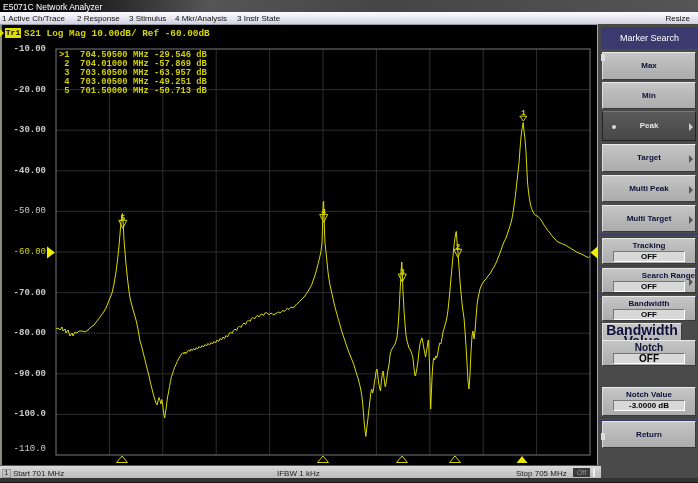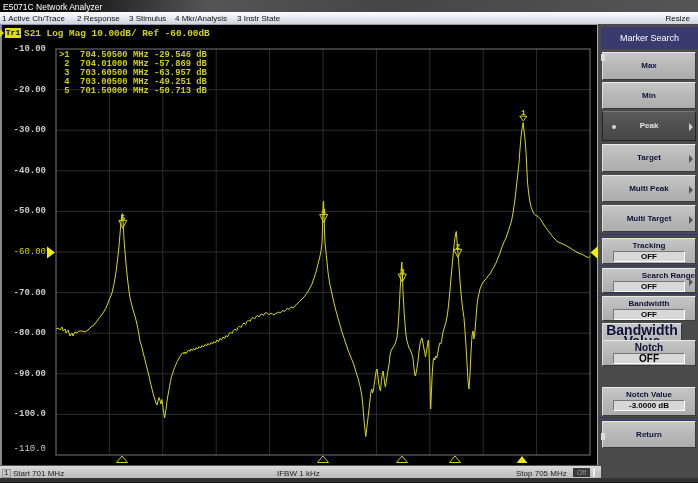--- a/index.html
+++ b/index.html
@@ -27,21 +27,21 @@
 
 <div class="abs" style="left:0px;top:28.5px;width:0;height:0;border-left:4.5px solid #dede00;border-top:4.5px solid transparent;border-bottom:4.5px solid transparent;"></div>
 <div class="abs mono" style="left:5px;top:28px;width:16px;height:10px;background:#dede00;color:#000;font-size:8px;font-weight:bold;text-align:center;line-height:10.5px;">Tr1</div>
 <div class="abs mono" style="left:24px;top:28px;font-size:9.4px;font-weight:bold;color:#d6d600;white-space:pre;">S21 Log Mag 10.00dB/ Ref -60.00dB</div>
 
 <div id="ylabels">
     <div class="abs mono" style="left:10px;top:44px;width:36px;text-align:right;font-size:9px;font-weight:bold;color:#c9c9c9;">-10.00</div>
     <div class="abs mono" style="left:10px;top:84.6px;width:36px;text-align:right;font-size:9px;font-weight:bold;color:#c9c9c9;">-20.00</div>
     <div class="abs mono" style="left:10px;top:125.19999999999999px;width:36px;text-align:right;font-size:9px;font-weight:bold;color:#c9c9c9;">-30.00</div>
     <div class="abs mono" style="left:10px;top:165.8px;width:36px;text-align:right;font-size:9px;font-weight:bold;color:#c9c9c9;">-40.00</div>
-    <div class="abs mono" style="left:10px;top:206.4px;width:36px;text-align:right;font-size:9px;font-weight:bold;color:#c9c9c9;">-50.00</div>
+    <div class="abs mono" style="left:10px;top:206.4px;width:36px;text-align:right;font-size:9px;font-weight:normal;color:#c9c9c9;">-50.00</div>
     <div class="abs mono" style="left:10px;top:247px;width:36px;text-align:right;font-size:9px;font-weight:normal;color:#d6d600;">-60.00</div>
     <div class="abs mono" style="left:10px;top:287.6px;width:36px;text-align:right;font-size:9px;font-weight:bold;color:#c9c9c9;">-70.00</div>
     <div class="abs mono" style="left:10px;top:328.2px;width:36px;text-align:right;font-size:9px;font-weight:bold;color:#c9c9c9;">-80.00</div>
     <div class="abs mono" style="left:10px;top:368.8px;width:36px;text-align:right;font-size:9px;font-weight:bold;color:#c9c9c9;">-90.00</div>
     <div class="abs mono" style="left:10px;top:409.40000000000003px;width:36px;text-align:right;font-size:9px;font-weight:bold;color:#c9c9c9;">-100.0</div>
     <div class="abs mono" style="left:10px;top:444px;width:36px;text-align:right;font-size:9px;font-weight:normal;color:#c9c9c9;">-110.0</div>
   </div>
 
 <svg class="abs" style="left:0;top:24px;" width="598" height="441" viewBox="0 24 598 441">
   <g id="grid" stroke="#2e2e2e" stroke-width="1">

